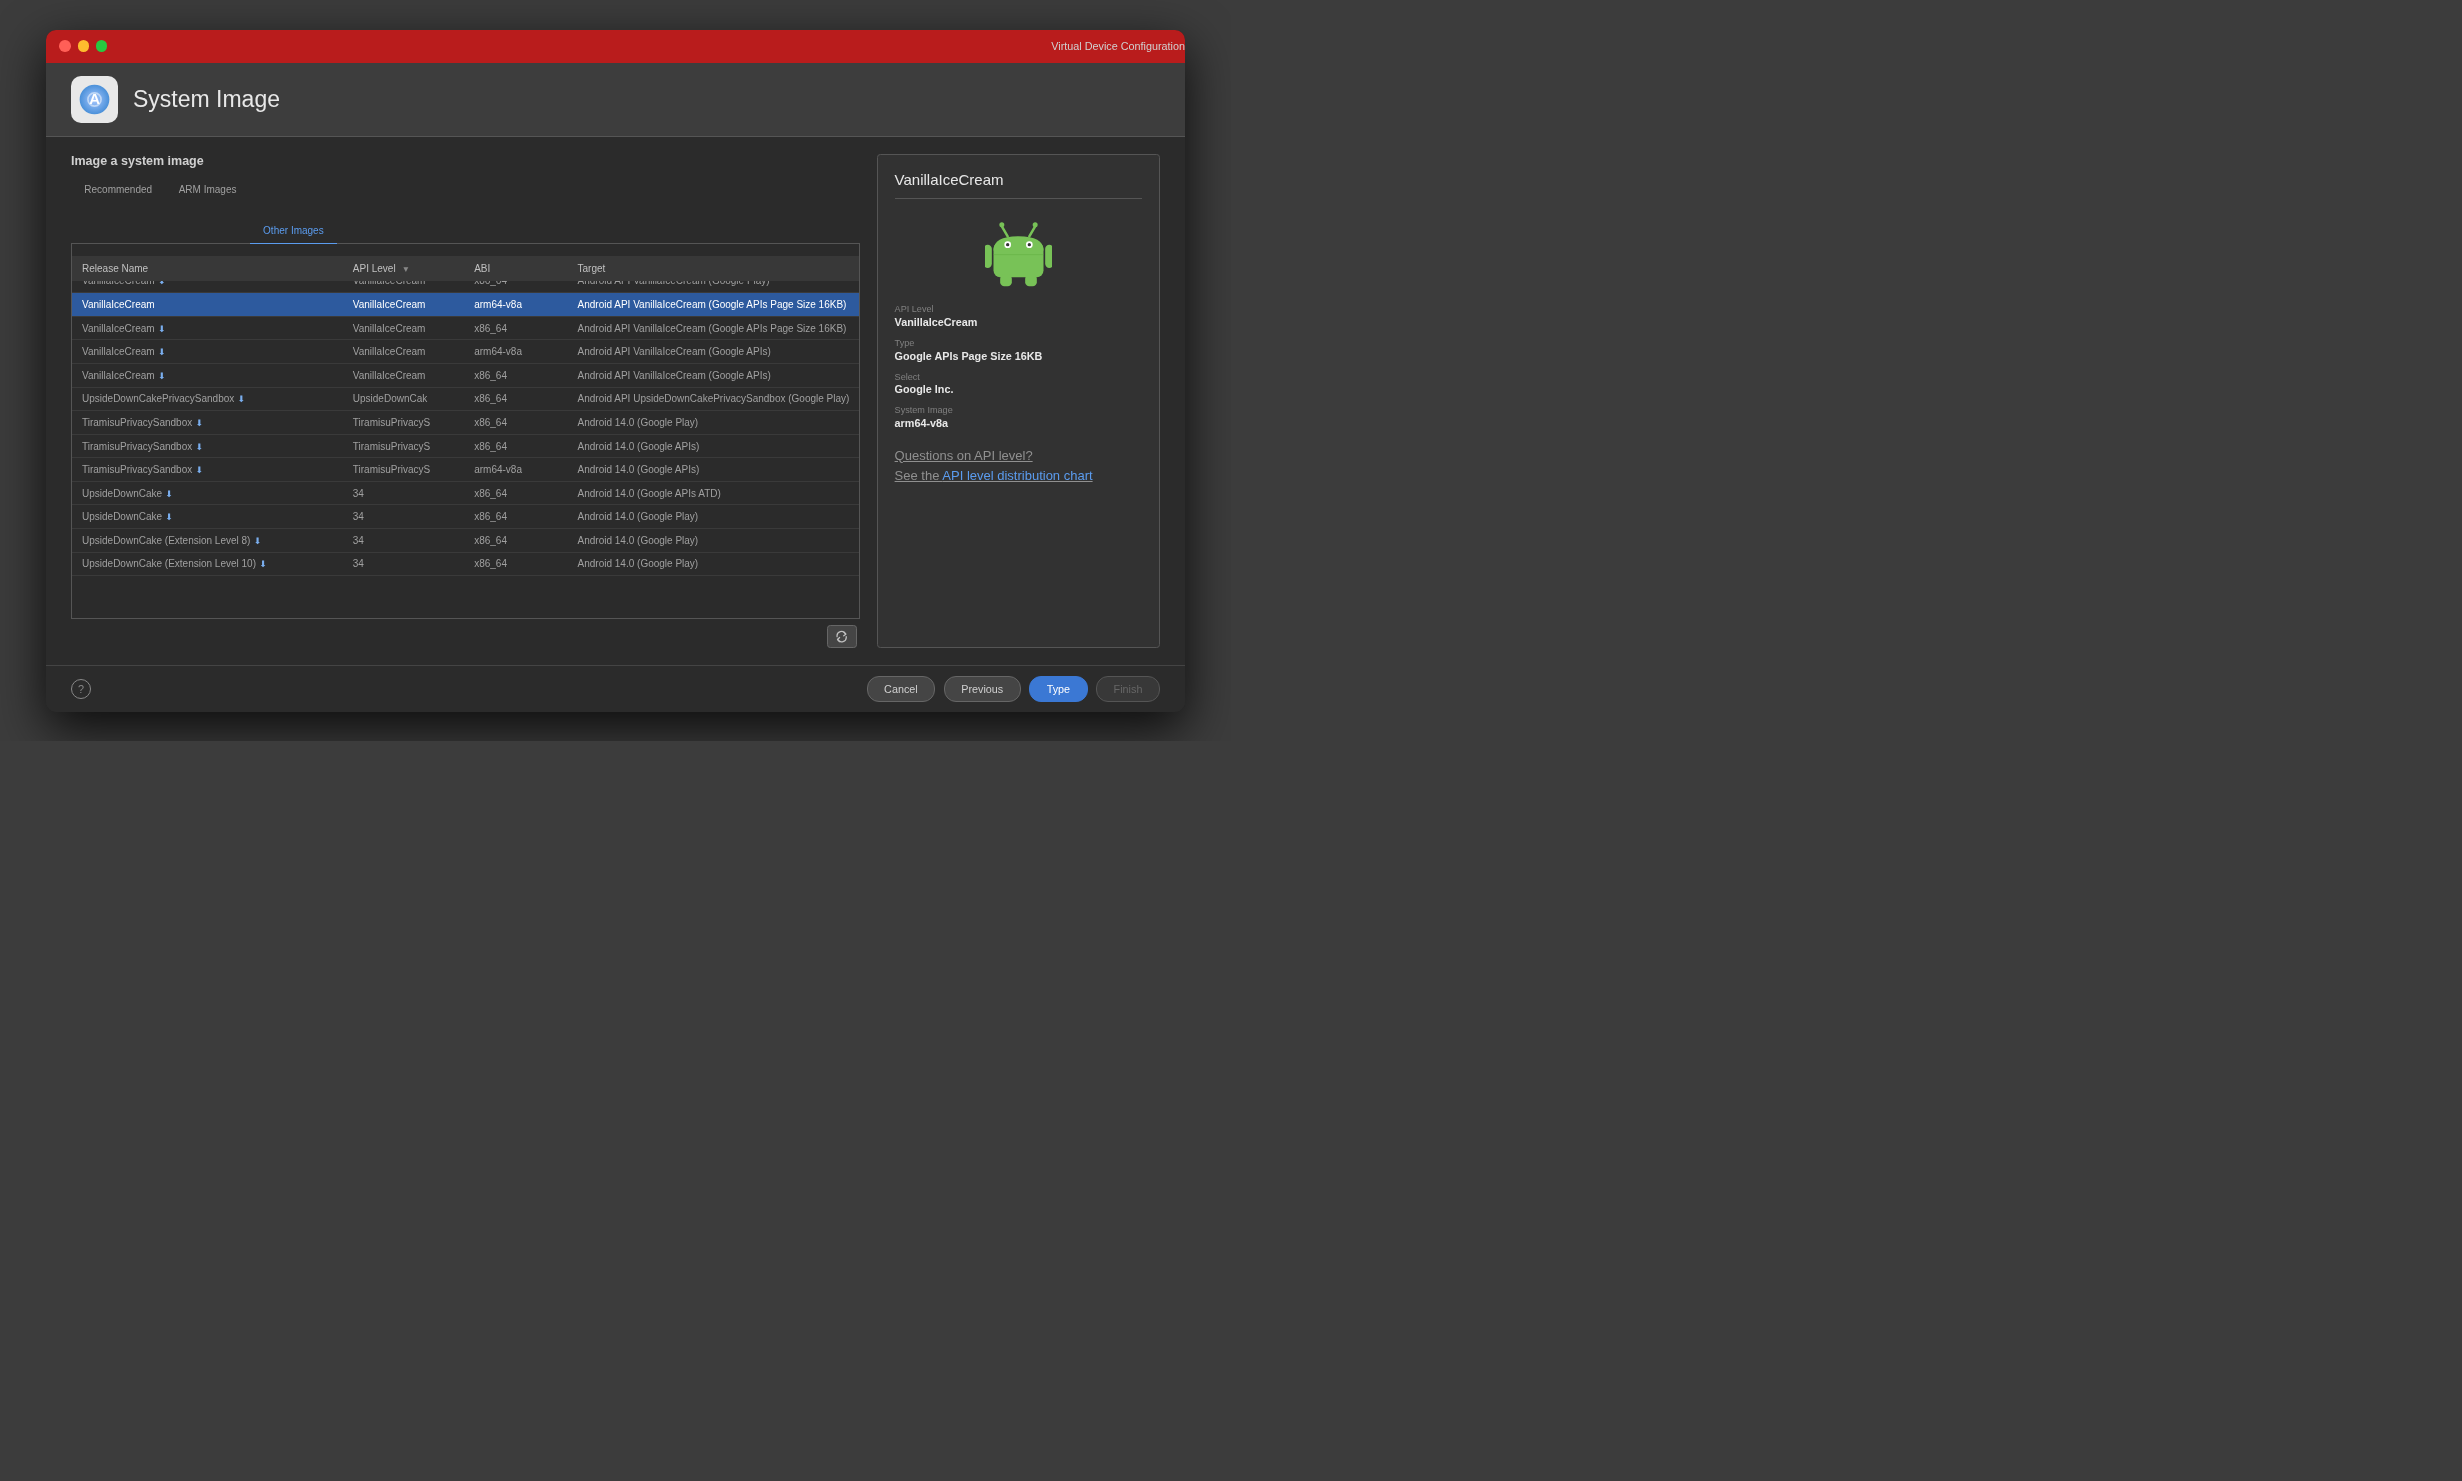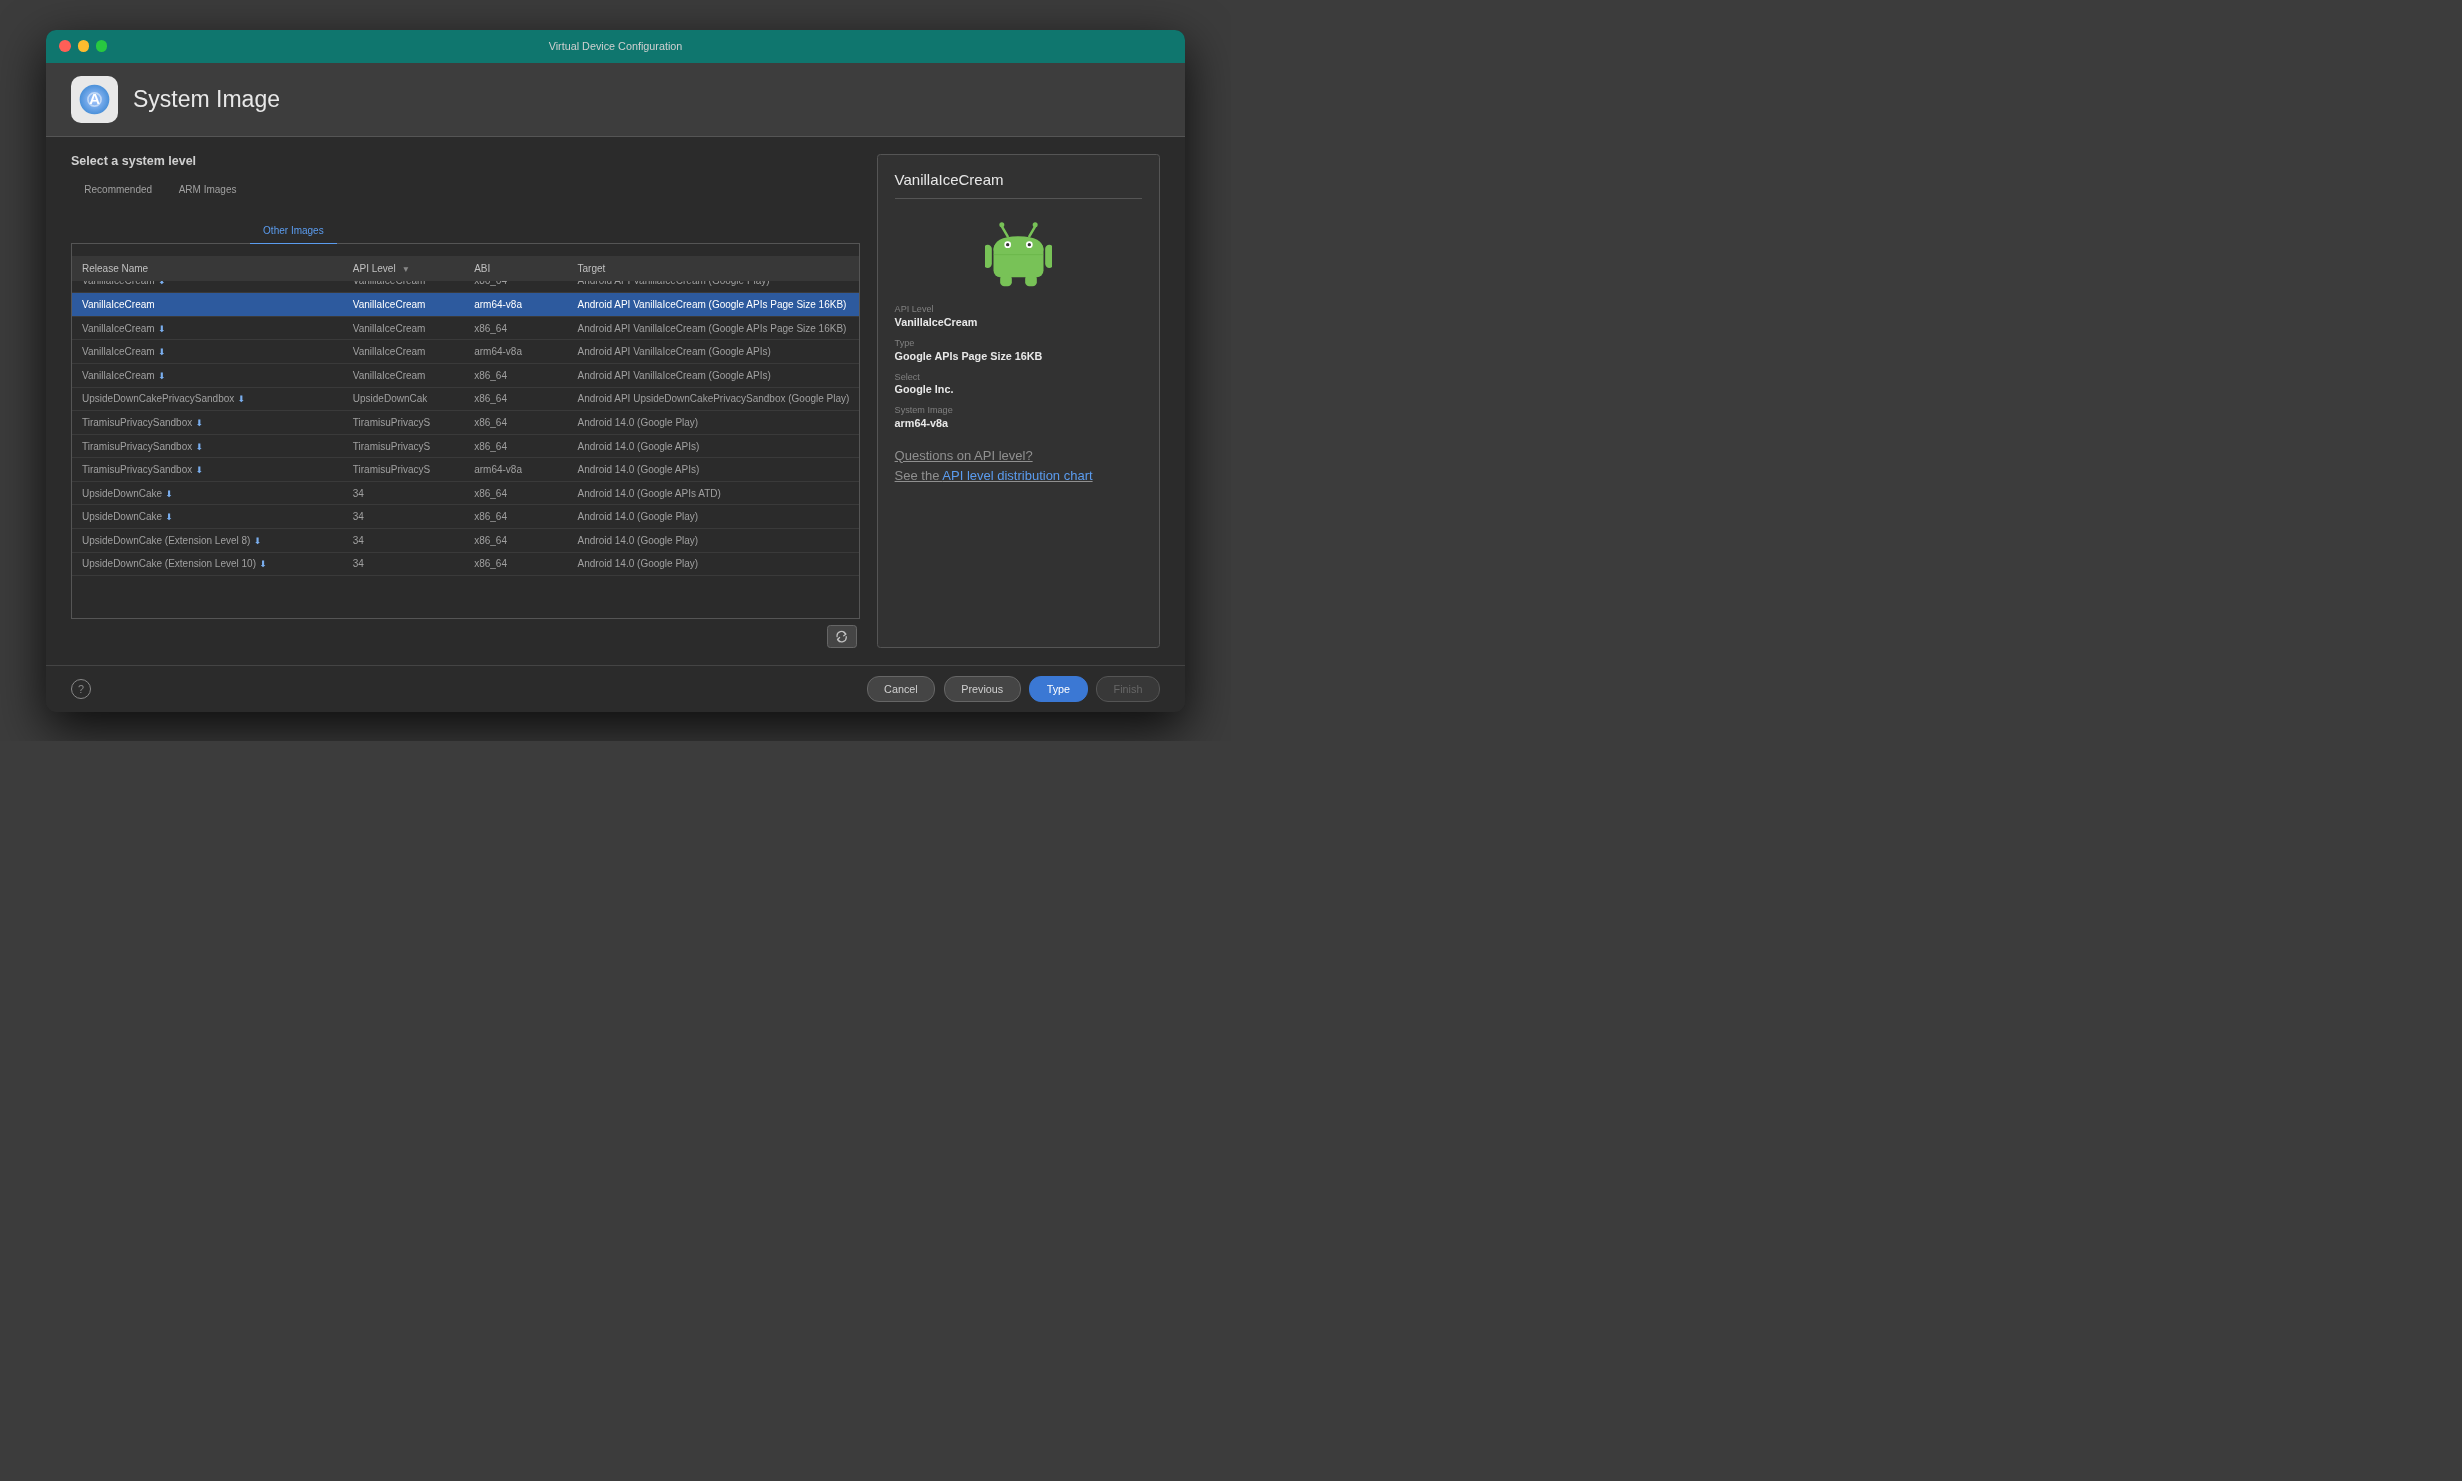--- a/index.html
+++ b/index.html
@@ -16,25 +16,25 @@
       width: 1139px;
       height: 682px;
       background: #2b2b2b;
       border-radius: 10px;
       overflow: hidden;
       display: flex;
       flex-direction: column;
       box-shadow: 0 16.6px 50px rgba(0,0,0,0.8);
     }
     .title-bar {
-      background: #0f766e;
+      background: #b91c1c;
       height: 33px;
       display: flex;
       align-items: center;
-      justify-content: center;
+      justify-content: flex-end;
       position: relative;
       flex-shrink: 0;
     }
     .window-controls {
       position: absolute;
       left: 13.3px;
       display: flex;
       gap: 6.7px;
     }
     .traffic-light {
@@ -324,21 +324,21 @@
         <text x="20" y="26" font-size="18" text-anchor="middle" fill="white" font-weight="bold">A</text>
         <circle cx="20" cy="20" r="8" fill="none" stroke="white" stroke-width="2" opacity="0.5"></circle>
       </svg>
     </div>
     <span class="header-title">System Image</span>
   </div>
 
   <div class="content">
 
     <div class="left-panel">
-      <div class="section-title">Select a system level</div>
+      <div class="section-title">Image a system image</div>
 
       <div class="tabs">
         <div class="tab">Recommended</div>
         <div class="tab">ARM Images</div>
         <div class="tab active">Other Images</div>
       </div>
 
       <div class="table-container">
         <table>
           <thead>

